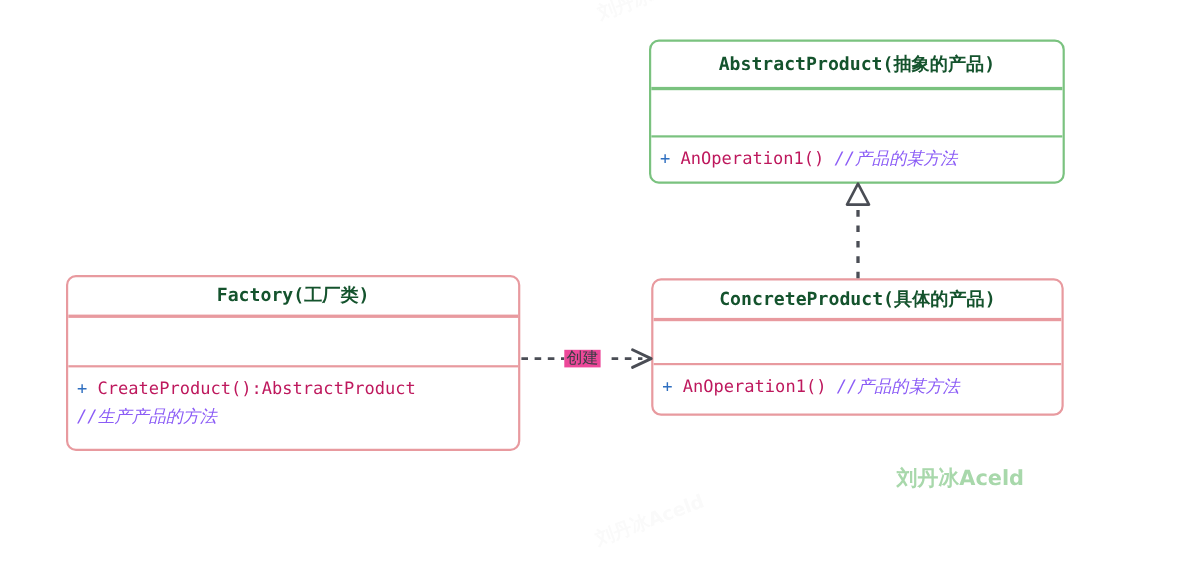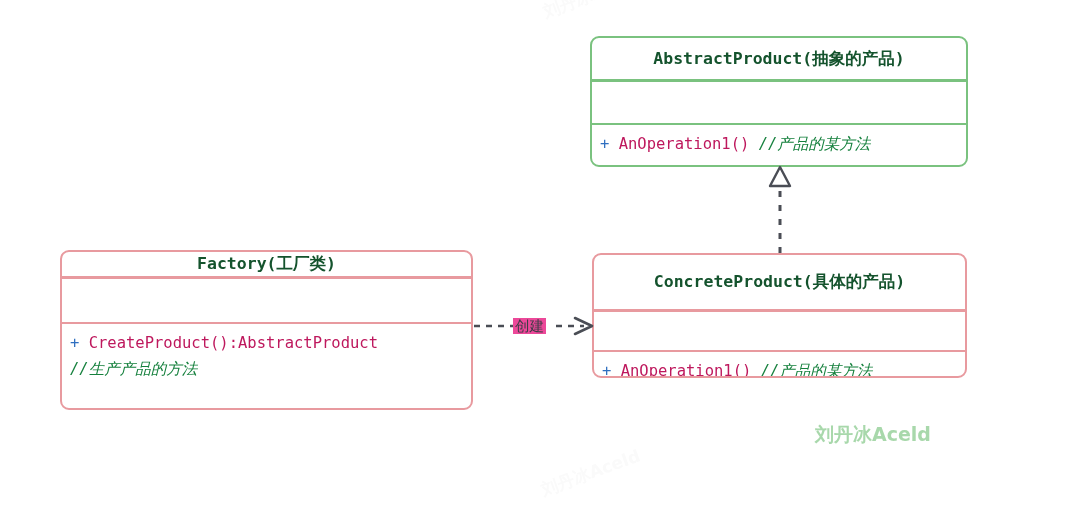--- a/index.html
+++ b/index.html
@@ -60,21 +60,21 @@
     padding: 6px 0 0 8px;
     font-family: "DejaVu Sans Mono", monospace;
     font-size: 15.5px;
     line-height: 26px;
     color: #1b1f2a;
     white-space: nowrap;
   }
   .uml-methods .plus { color: #2f6fc0; }
   .uml-methods .sig  { color: #be185d; }
   .uml-methods .comment {
-    color: #15803d;
+    color: #8b5cf6;
     font-style: italic;
   }
 
   
   .connector-svg {
     position: absolute;
     left: 0;
     top: 0;
     width: 1087px;
     height: 523px;
@@ -133,39 +133,39 @@
 
     <div class="uml-methods" style="height:41px;">
       <span class="plus">+ </span>
       <span class="sig">AnOperation1() </span>
       <span class="comment">//产品的某方法</span>
     </div>
   </div>
 
   <div class="uml-box pink" style="left:60px; top:250px; width:413px; height:160px;">
 
-    <div class="uml-title" style="height:24px;">Factory(工厂类)</div>
+    <div class="uml-title" style="height:34px;">Factory(工厂类)</div>
 
     <div class="uml-divider"></div>
 
     <div class="uml-attrs" style="height:43px;"></div>
 
     <div class="uml-divider"></div>
 
     <div class="uml-methods" style="height:56px;">
       <span class="plus">+ </span>
       <span class="sig">CreateProduct():AbstractProduct </span>
       <br>
       <span class="comment">//生产产品的方法</span>
     </div>
   </div>
 
   <div class="uml-box pink" style="left:592px; top:253px; width:375px; height:125px;">
 
-    <div class="uml-title" style="height:54px;border-radius:18px;">ConcreteProduct(具体的产品)</div>
+    <div class="uml-title" style="height:34px;border-radius:18px;">ConcreteProduct(具体的产品)</div>
 
     <div class="uml-divider"></div>
 
     <div class="uml-attrs" style="height:38px;"></div>
 
     <div class="uml-divider"></div>
 
     <div class="uml-methods" style="height:38px;">
       <span class="plus">+ </span>
       <span class="sig">AnOperation1() </span>

